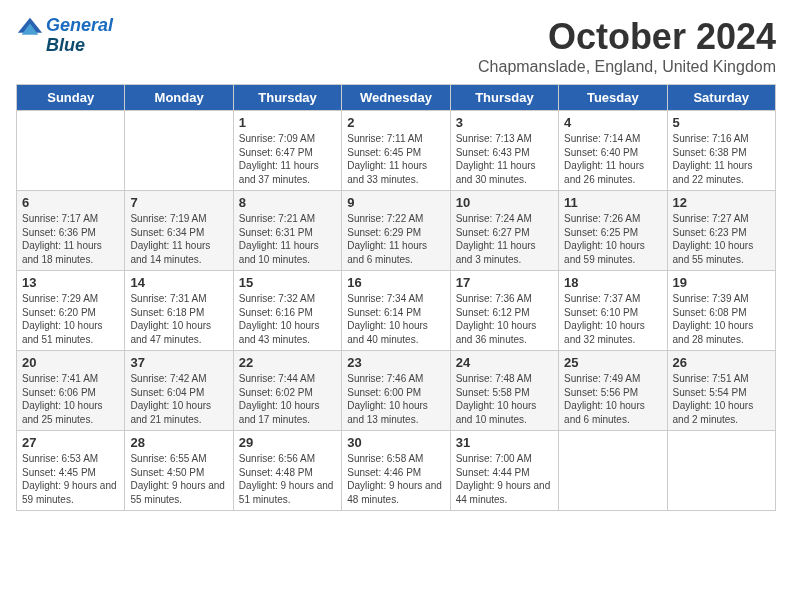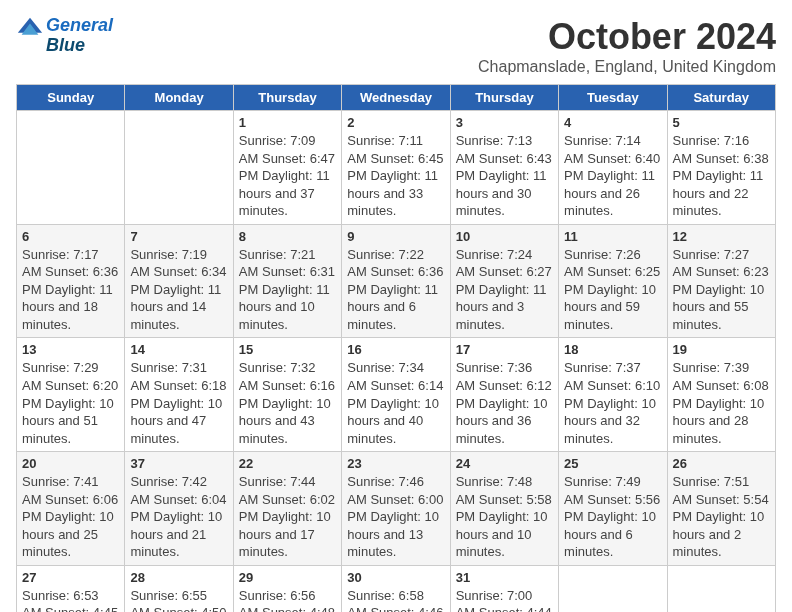--- a/index.html
+++ b/index.html
@@ -72,21 +72,21 @@
     }
     .day-num {
       font-size: 13px;
       font-weight: bold;
       color: #333;
       display: block;
       margin-bottom: 2px;
     }
     .day-info {
       color: #444;
-      font-size: 13px;
+      font-size: 10px;
       line-height: 1.35;
     }
     .empty-cell {
       background: #f9f9f9;
     }
     tr:nth-child(even) td {
       background: #f5f5f5;
     }
     tr:nth-child(odd) td {
       background: #fff;
@@ -177,21 +177,21 @@
         </td>
         <td>
           <span class="day-num">8</span>
           <div class="day-info">Sunrise: 7:21 AM
 Sunset: 6:31 PM
 Daylight: 11 hours and 10 minutes.</div>
         </td>
         <td>
           <span class="day-num">9</span>
           <div class="day-info">Sunrise: 7:22 AM
-Sunset: 6:36 PM
+Sunset: 6:29 PM
 Daylight: 11 hours and 6 minutes.</div>
         </td>
         <td>
           <span class="day-num">10</span>
           <div class="day-info">Sunrise: 7:24 AM
 Sunset: 6:27 PM
 Daylight: 11 hours and 3 minutes.</div>
         </td>
         <td>
           <span class="day-num">11</span>

